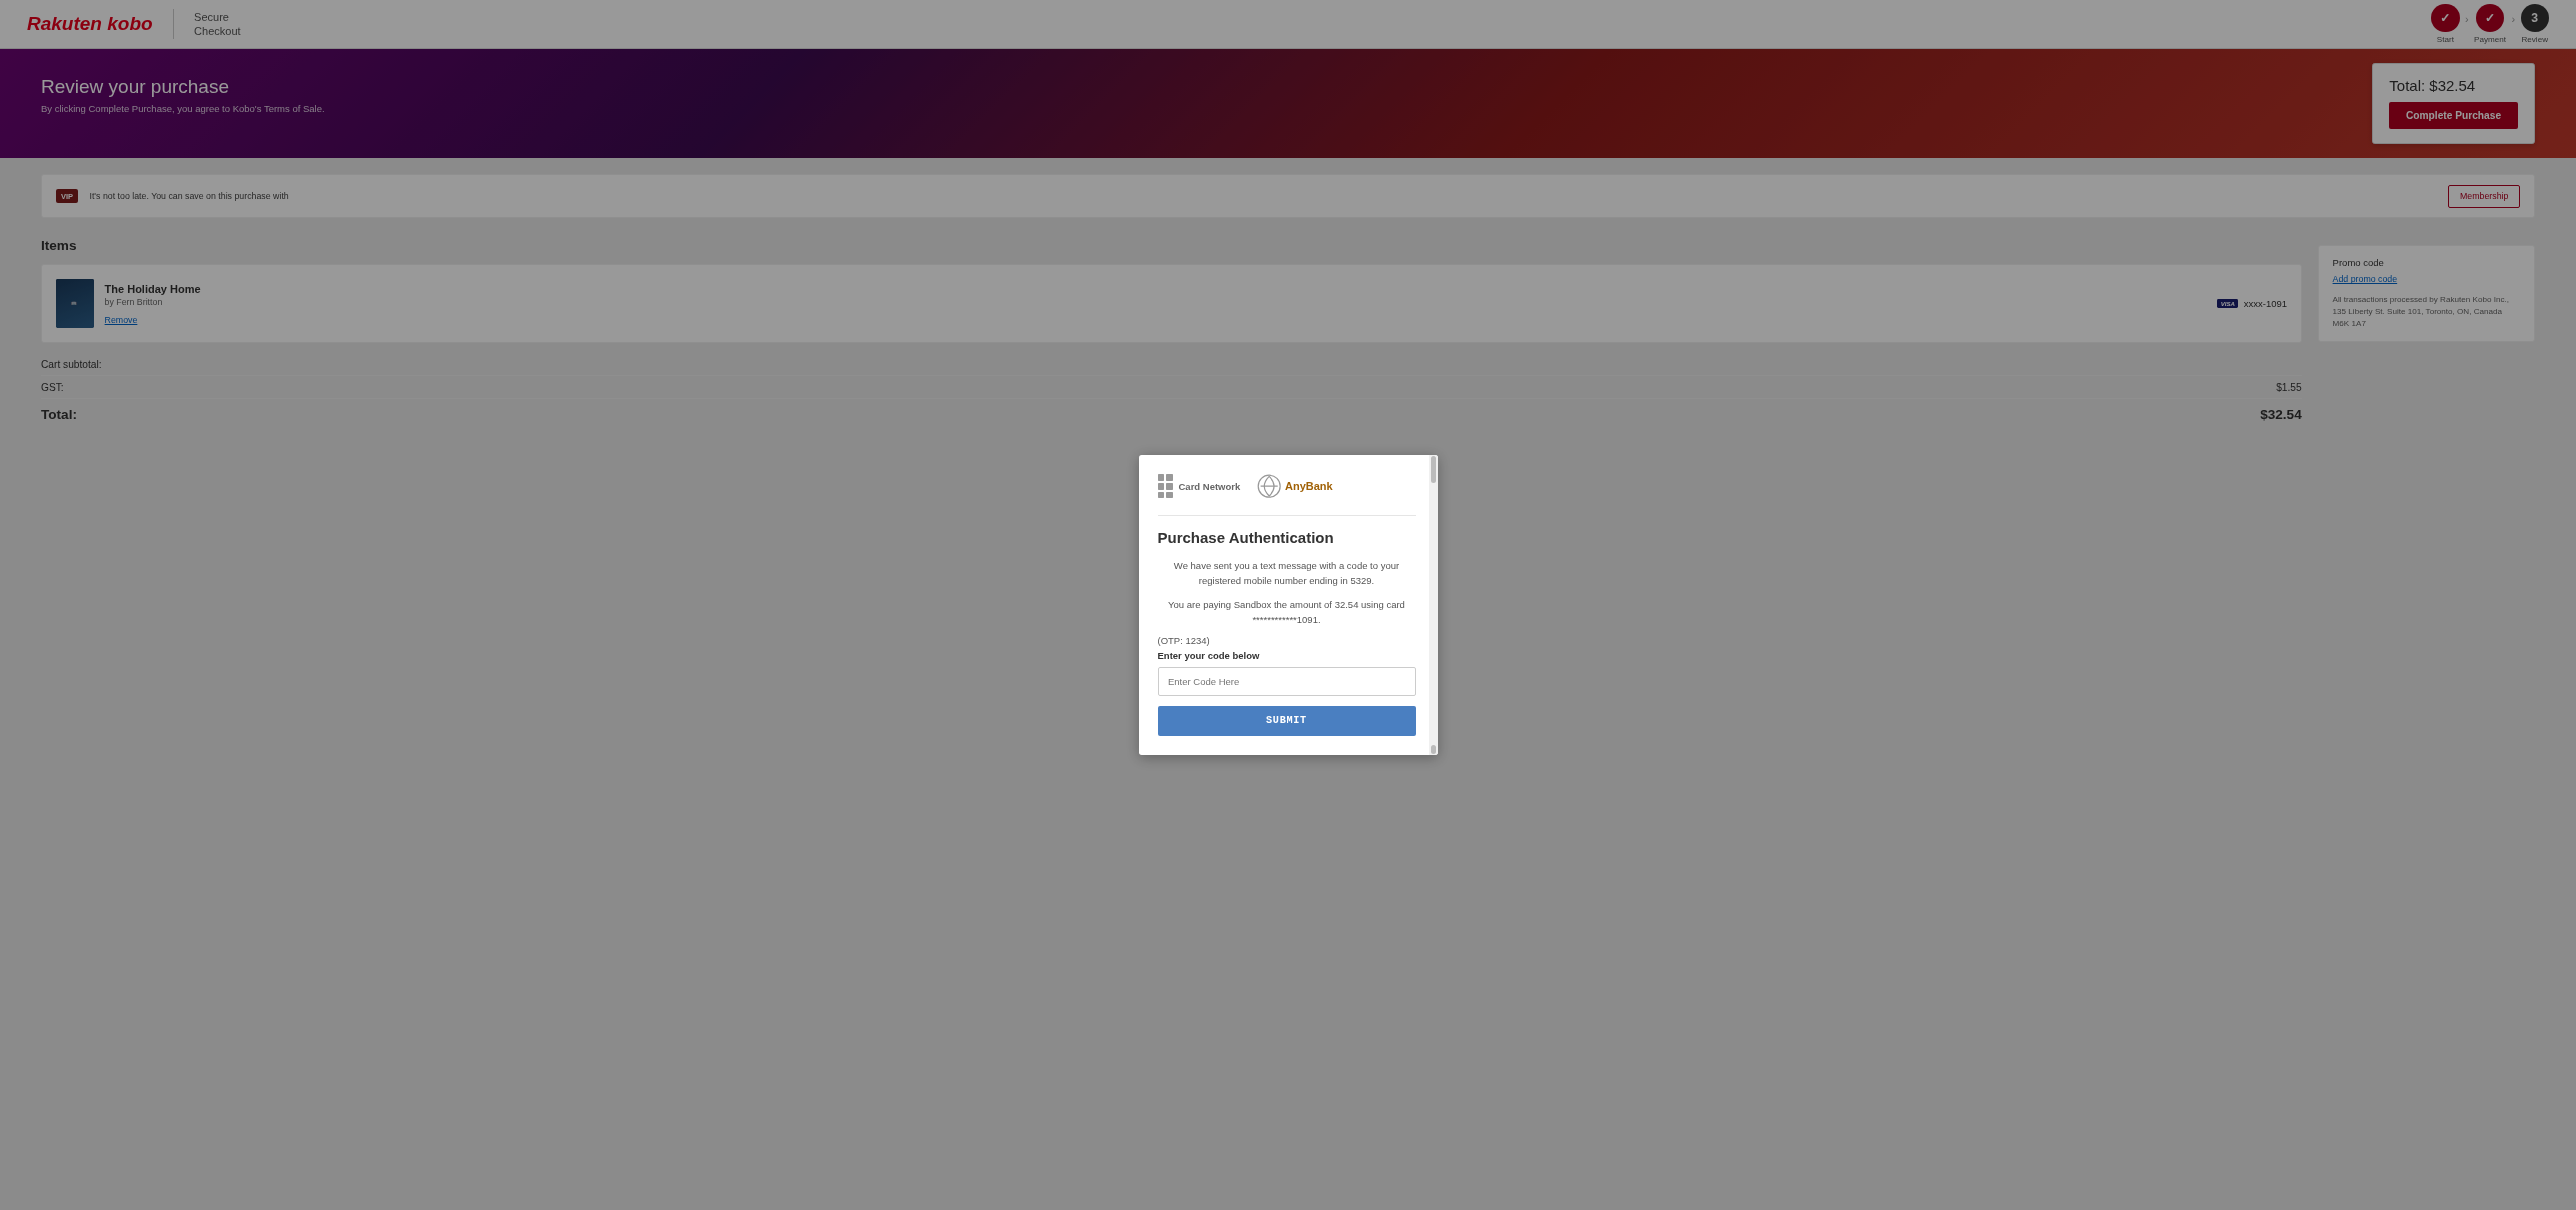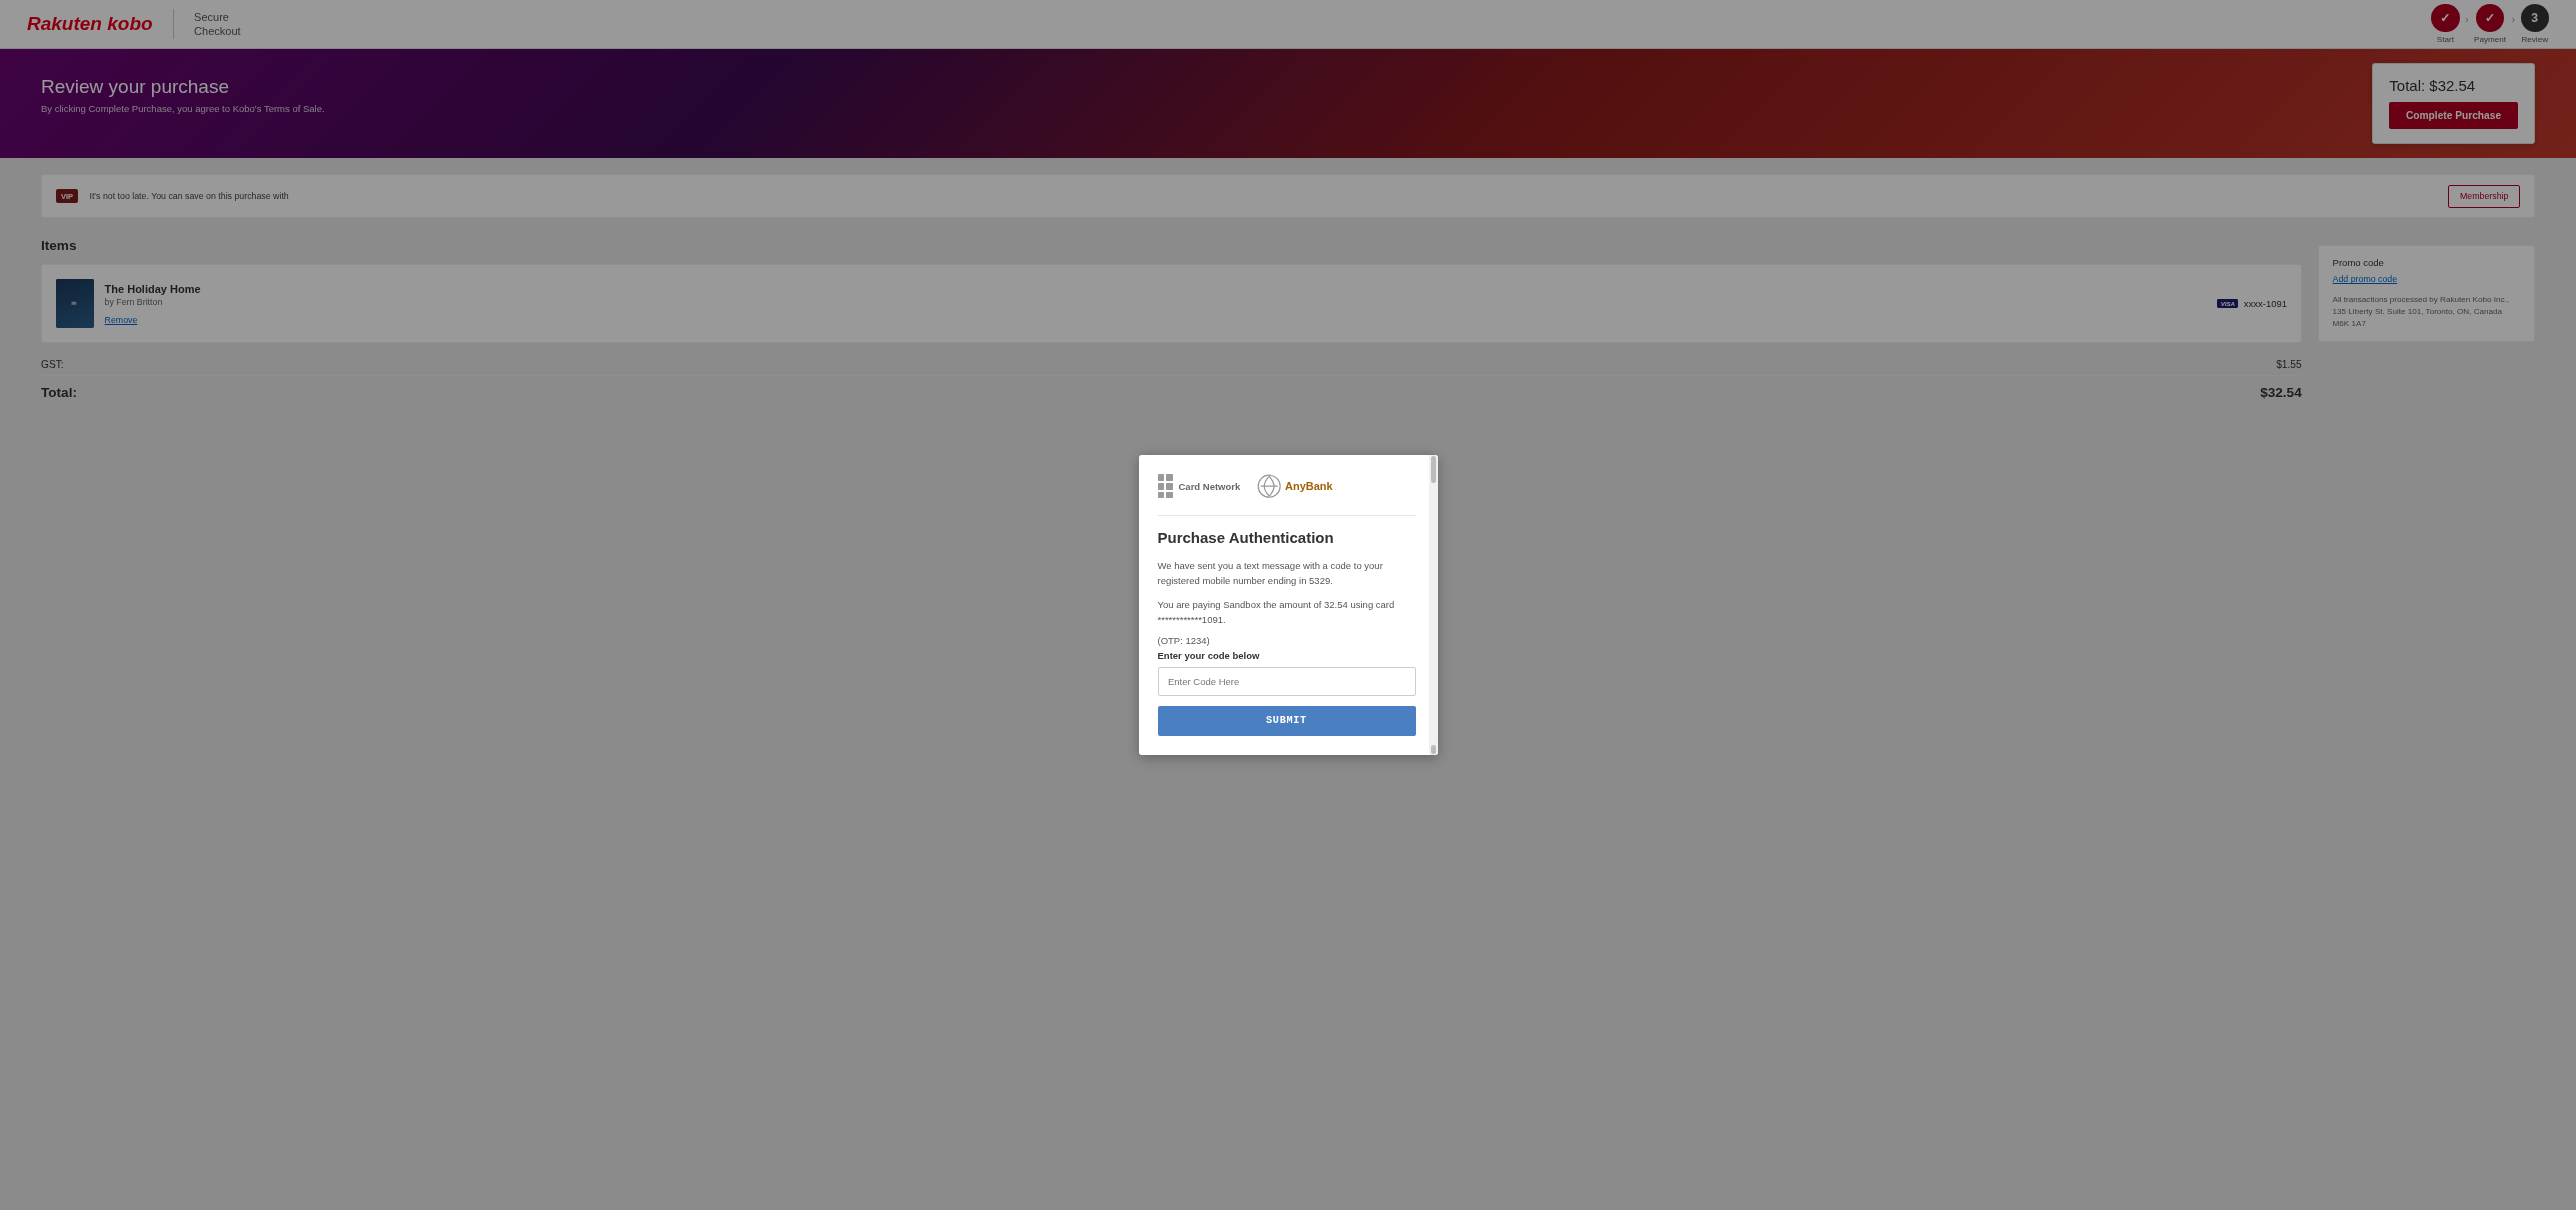--- a/index.html
+++ b/index.html
@@ -367,20 +367,21 @@
       font-size: 15px;
       color: #333;
       font-weight: bold;
       margin-bottom: 12.2px;
     }
     .modal-desc {
       font-size: 9.5px;
       color: #555;
       line-height: 1.6;
       margin-bottom: 8.1px;
+      text-align: center;
     }
     .modal-otp {
       font-size: 9.5px;
       color: #555;
       margin-bottom: 4.1px;
     }
     .modal-enter-label {
       font-size: 9.5px;
       color: #333;
       font-weight: bold;
@@ -482,20 +483,24 @@
             <button class="book-remove">Remove</button>
           </div>
           <div class="book-price">
             <span class="visa-logo">VISA</span>
             <span>xxxx-1091</span>
           </div>
         </div>
       </div>
 
       <div class="totals-section">
+        <div class="total-row">
+          <span>Cart subtotal:</span>
+          <span></span>
+        </div>
         <div class="total-row">
           <span>GST:</span>
           <span>$1.55</span>
         </div>
         <div class="total-row grand">
           <span>Total:</span>
           <span>$32.54</span>
         </div>
       </div>
     </div>

